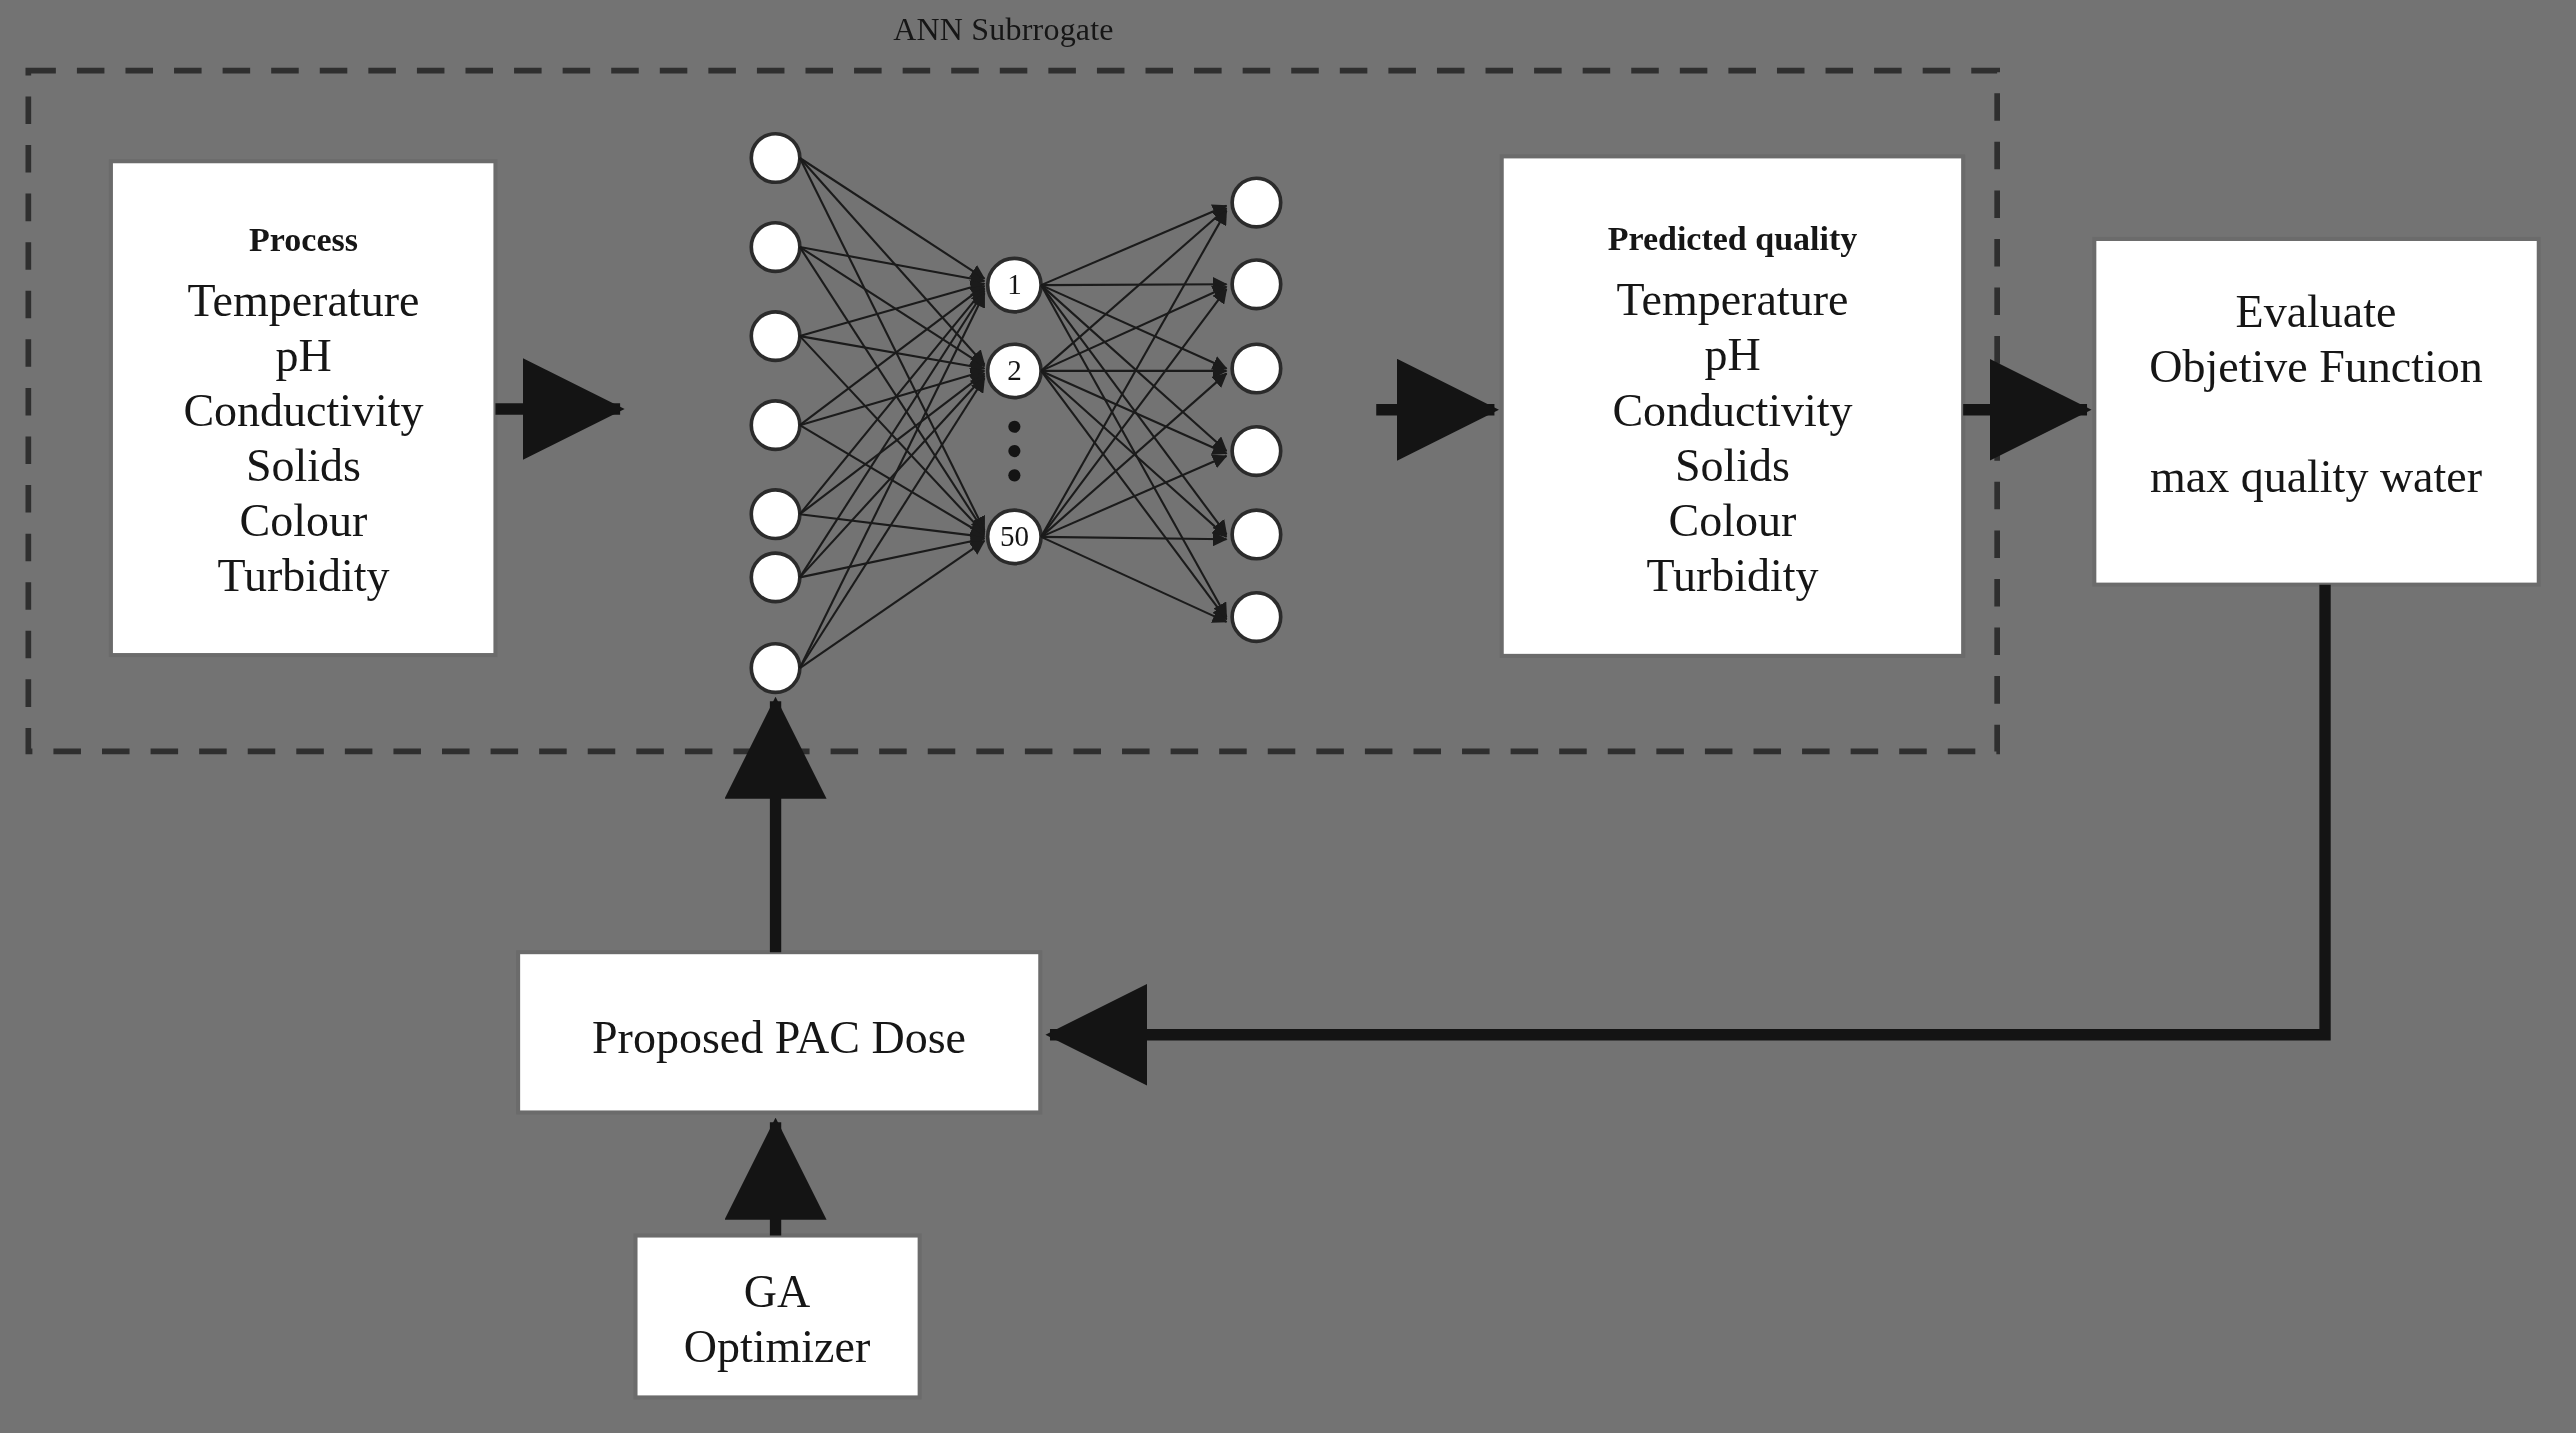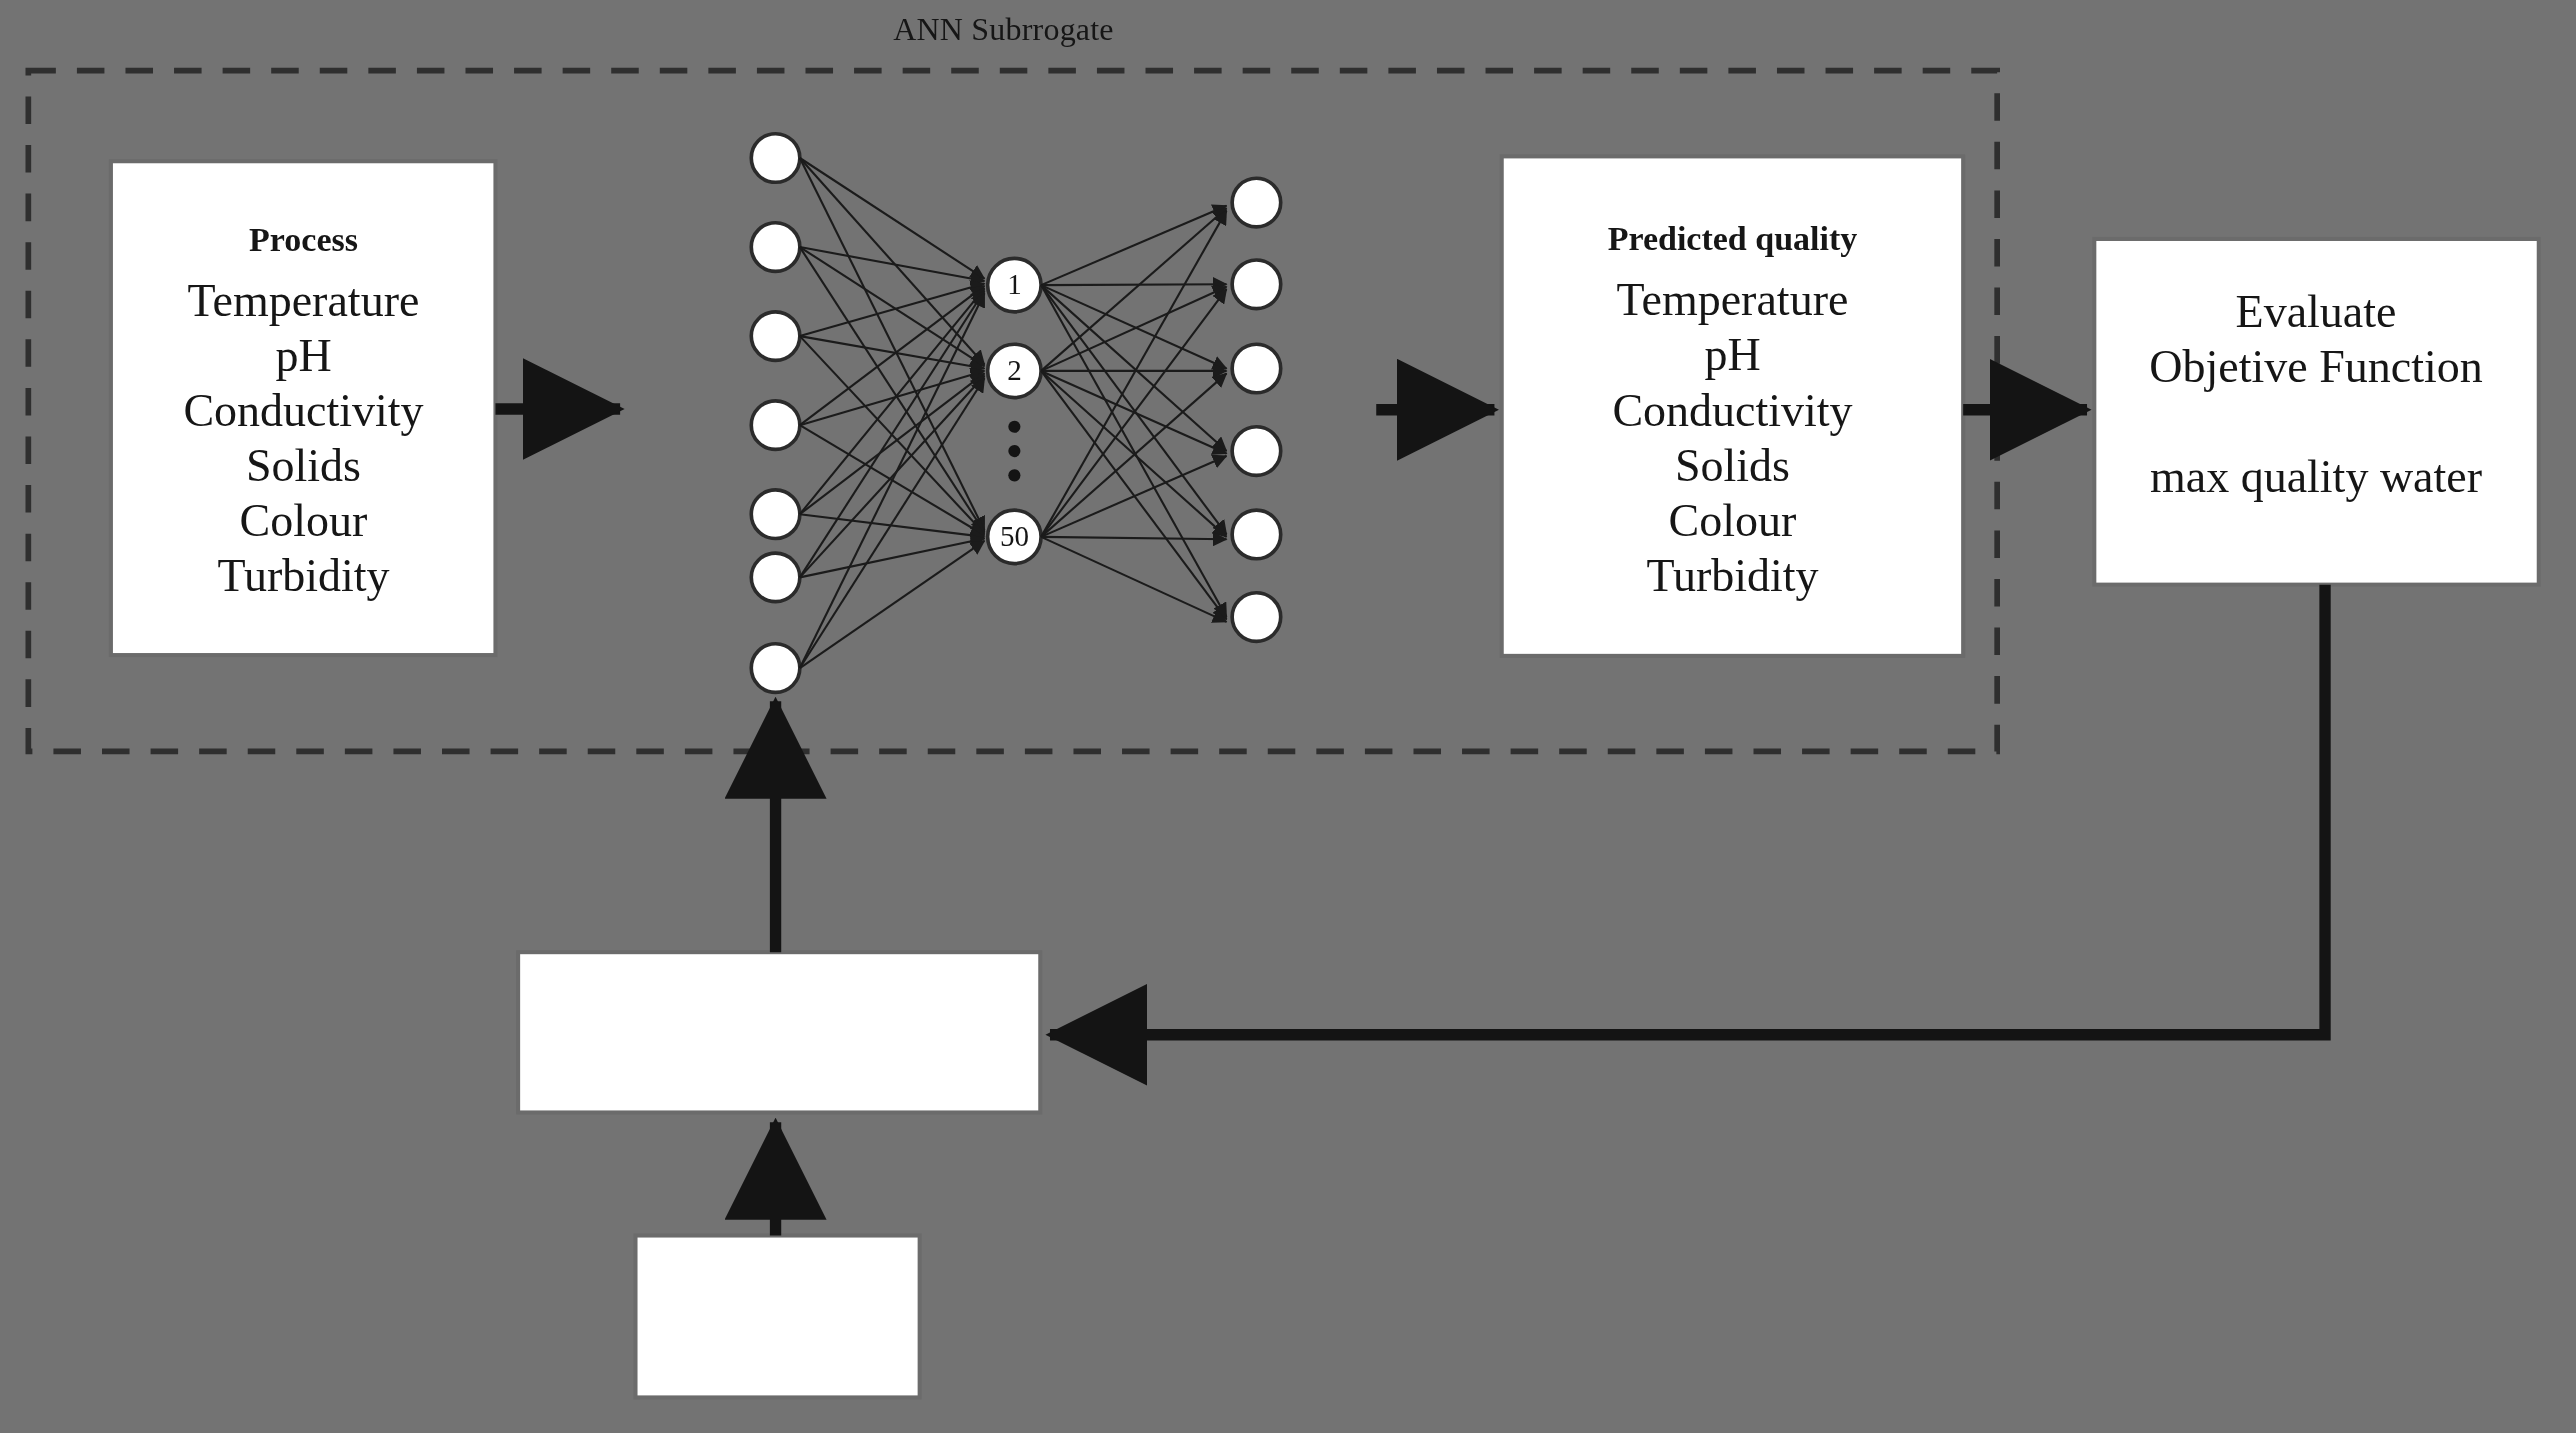--- a/index.html
+++ b/index.html
@@ -178,20 +178,27 @@
     <div class="txt box-line" style="left:0; top:342px; width:461px;">Colour</div>
     <div class="txt box-line" style="left:0; top:397px; width:461px;">Turbidity</div>
   </div>
 
   <div style="position:absolute; left:2094px; top:239px; width:444px; height:346px;padding-left:24px;">
     <div class="txt box-line" style="left:0; top:50px; width:444px;">Evaluate</div>
     <div class="txt box-line" style="left:0; top:105px; width:444px;">Objetive Function</div>
     <div class="txt box-line" style="left:0; top:215px; width:444px;">max quality water</div>
   </div>
 
-
+  <div style="position:absolute; left:518px; top:952px; width:522px; height:160px;">
+    <div class="txt box-line" style="left:0; top:63px; width:522px;">Proposed PAC Dose</div>
+  </div>
+
+  <div style="position:absolute; left:635px; top:1235px; width:284px; height:162px;">
+    <div class="txt box-line" style="left:0; top:34px; width:284px;">GA</div>
+    <div class="txt box-line" style="left:0; top:89px; width:284px;">Optimizer</div>
+  </div>
 
   <div class="txt node-label" style="left:982px; top:270px; width:65px;">1</div>
   <div class="txt node-label" style="left:982px; top:356px; width:65px;">2</div>
   <div class="txt node-label" style="left:982px; top:522px; width:65px;">50</div>
 
 </div>
 
 
 </body></html>

